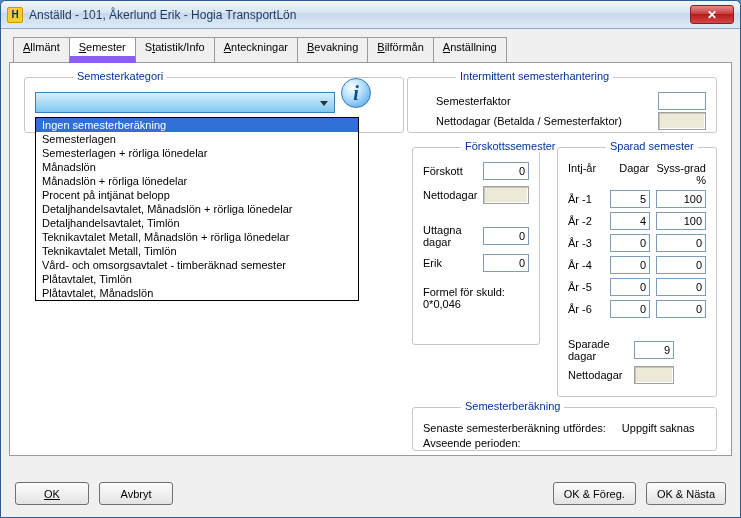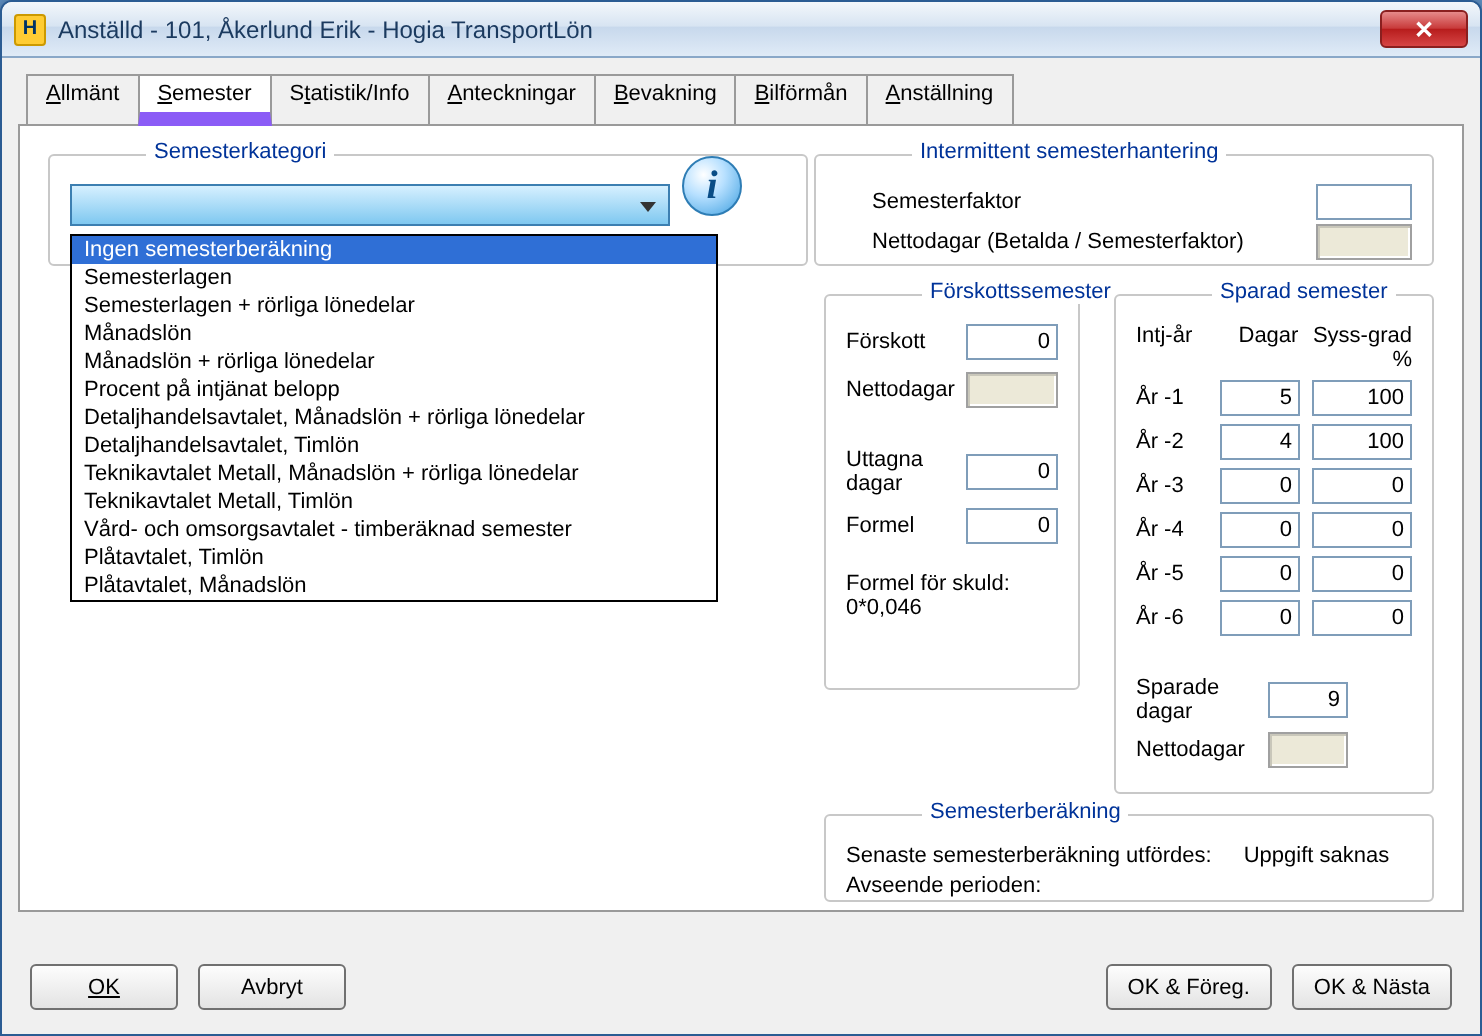--- a/index.html
+++ b/index.html
@@ -256,21 +256,21 @@
         <div class="row">
           <span class="lbl">Nettodagar</span>
           <div class="val-readonly"></div>
         </div>
         <div style="height:14px"></div>
         <div class="row">
           <span class="lbl">Uttagna dagar</span>
           <input class="val-input" value="0" style="">
         </div>
         <div class="row">
-          <span class="lbl">Formel</span>
+          <span class="lbl">Erik</span>
           <input class="val-input" value="0" style="">
         </div>
         <div style="height:8px"></div>
         <div class="lbl">Formel för skuld:</div>
         <div class="lbl">0*0,046</div>
       </div>
 
       <div class="group" id="g-spar">
         <div class="legend">Sparad semester</div>
         <div class="header-row">

